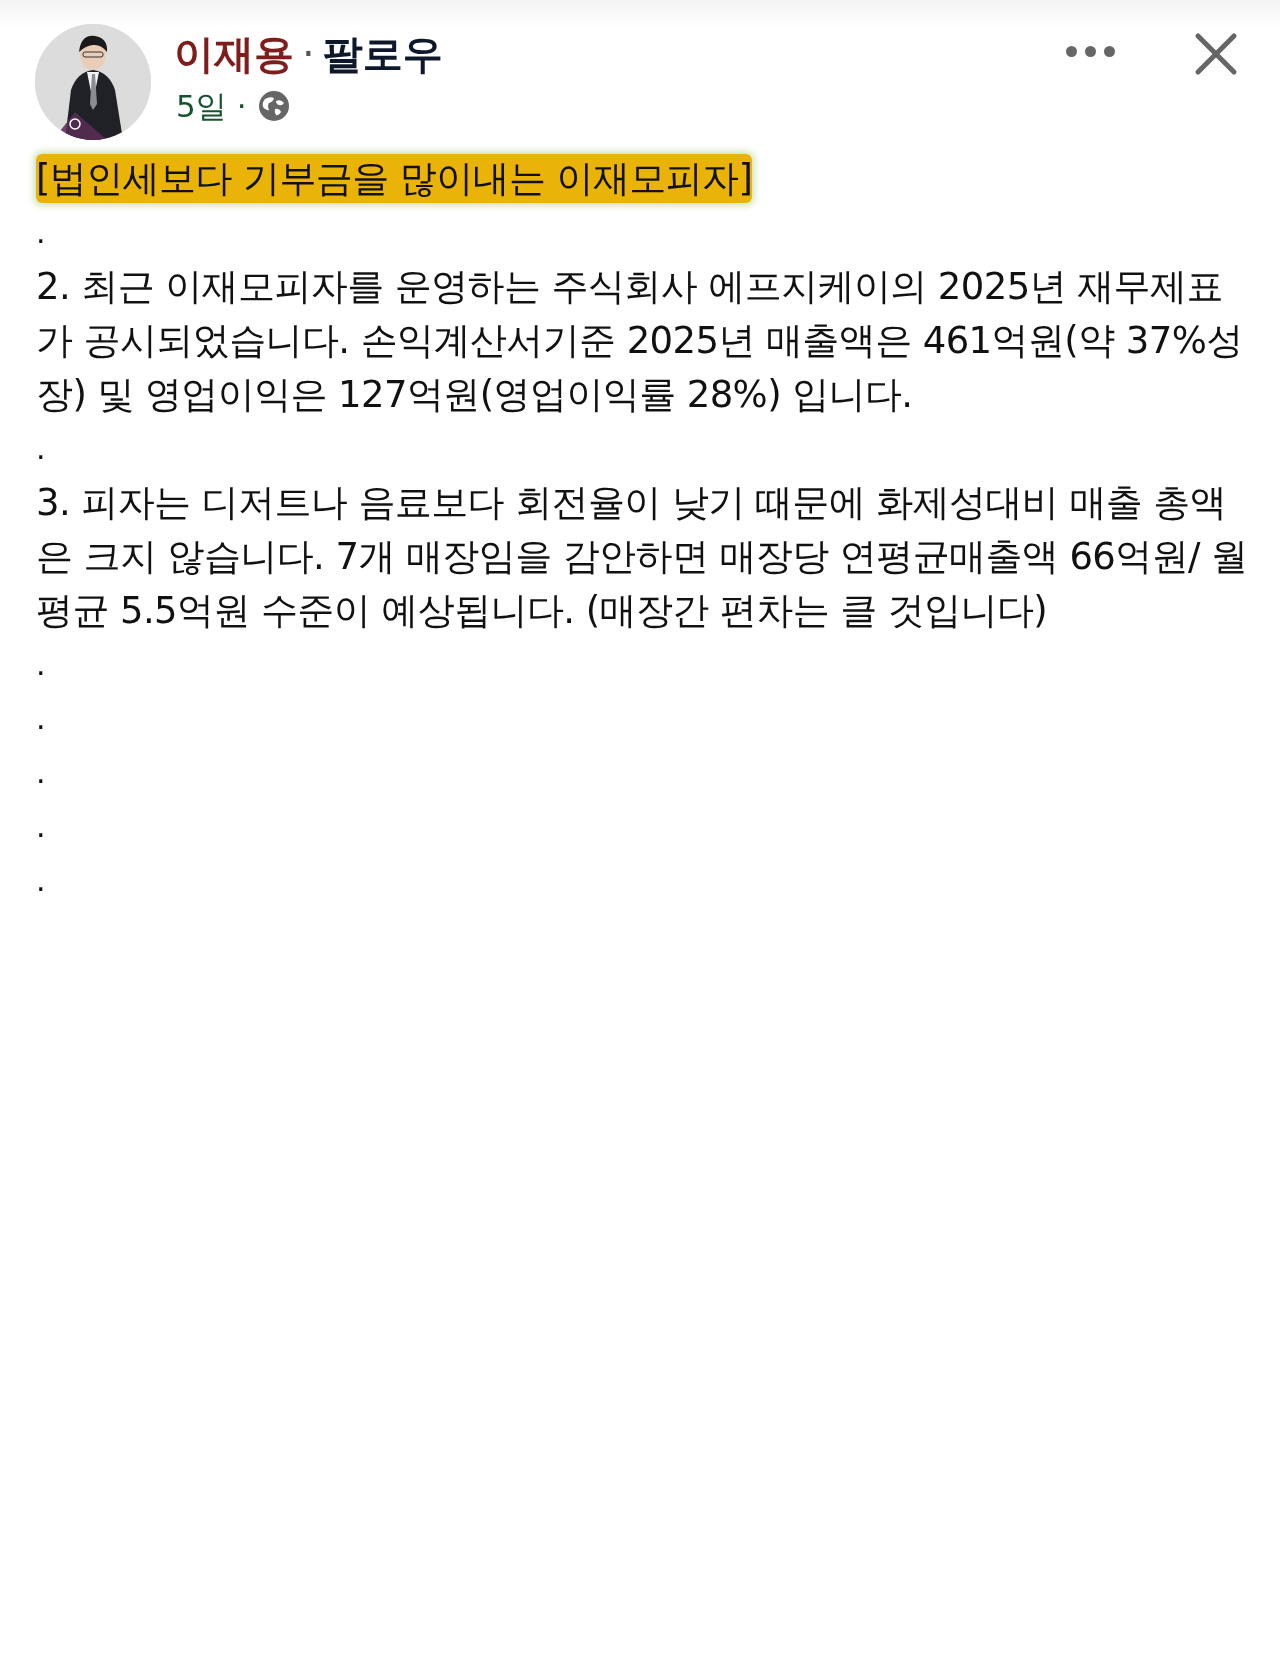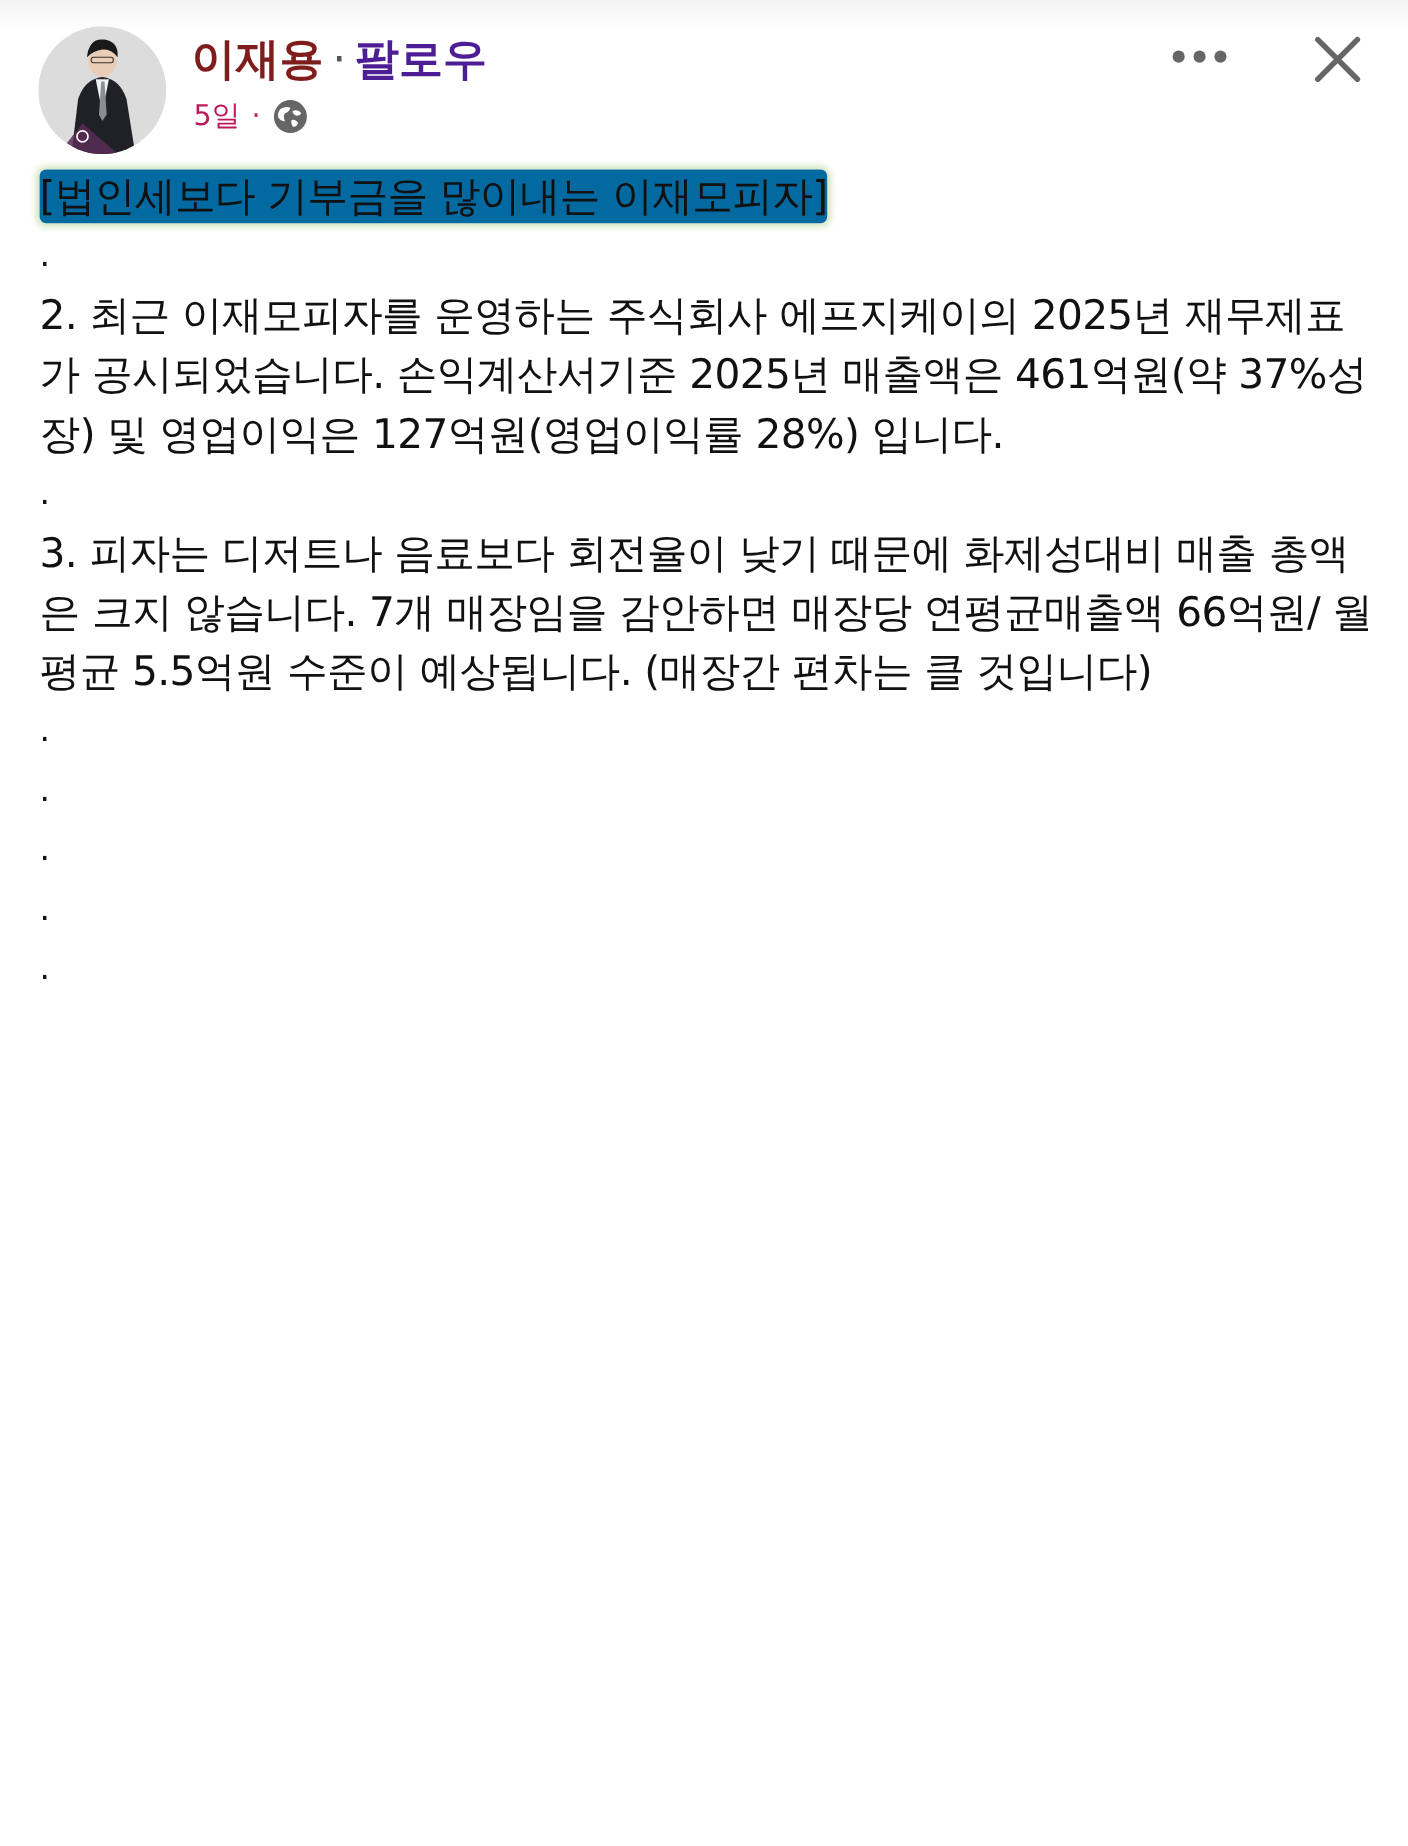--- a/index.html
+++ b/index.html
@@ -19,41 +19,41 @@
     position: absolute; left: 35px; top: 24px; width: 116px; height: 116px;
     border-radius: 50%; overflow: hidden; background: #dedede;
   }
   .avatar svg { width: 116px; height: 116px; display: block; }
   .name-line {
     position: absolute; left: 174px; top: 28px; font-size: 40px; line-height: 52px;
     font-weight: bold; white-space: nowrap;
   }
   .name-line .name { color: #7f1d1d; }
   .name-line .sep { color: #555; font-weight: normal; margin: 0 8px; }
-  .name-line .follow { color: #4c1d95; }
+  .name-line .follow { color: #0f172a; }
   .meta-line {
-    position: absolute; left: 176px; top: 86px; font-size: 26px; line-height: 40px;
-    color: #be185d; white-space: nowrap; display: flex; align-items: center;
+    position: absolute; left: 176px; top: 86px; font-size: 31px; line-height: 40px;
+    color: #14532d; white-space: nowrap; display: flex; align-items: center;
   }
   .meta-line .dot { margin: 0 10px; }
   .globe { width: 34px; height: 34px; display: inline-block; }
   .more-btn {
     position: absolute; left: 1058px; top: 36px; width: 64px; height: 30px;
     display: flex; align-items: center; justify-content: center; gap: 8px; cursor: pointer;
   }
   .more-btn span { width: 11px; height: 11px; border-radius: 50%; background: #666; display: block; }
   .close-btn { position: absolute; left: 1190px; top: 28px; width: 52px; height: 52px; cursor: pointer; }
 
   .post {
     position: absolute; left: 36px; top: 152px; width: 1220px;
     font-size: 37px; line-height: 54px; letter-spacing: -0.6px;
   }
   .post p { margin: 0; }
   .hl {
-    background: #0369a1;
+    background: #eab308;
     box-shadow: 0 0 6px 3px rgba(195,219,168,0.75);
     border-radius: 6px;
     -webkit-box-decoration-break: clone; box-decoration-break: clone;
     padding: 3px 0;
   }
   .spacer { height: 54px; line-height: 54px; font-size: 30px; color: #111; }
 </style>
 </head>
 <body>
 

